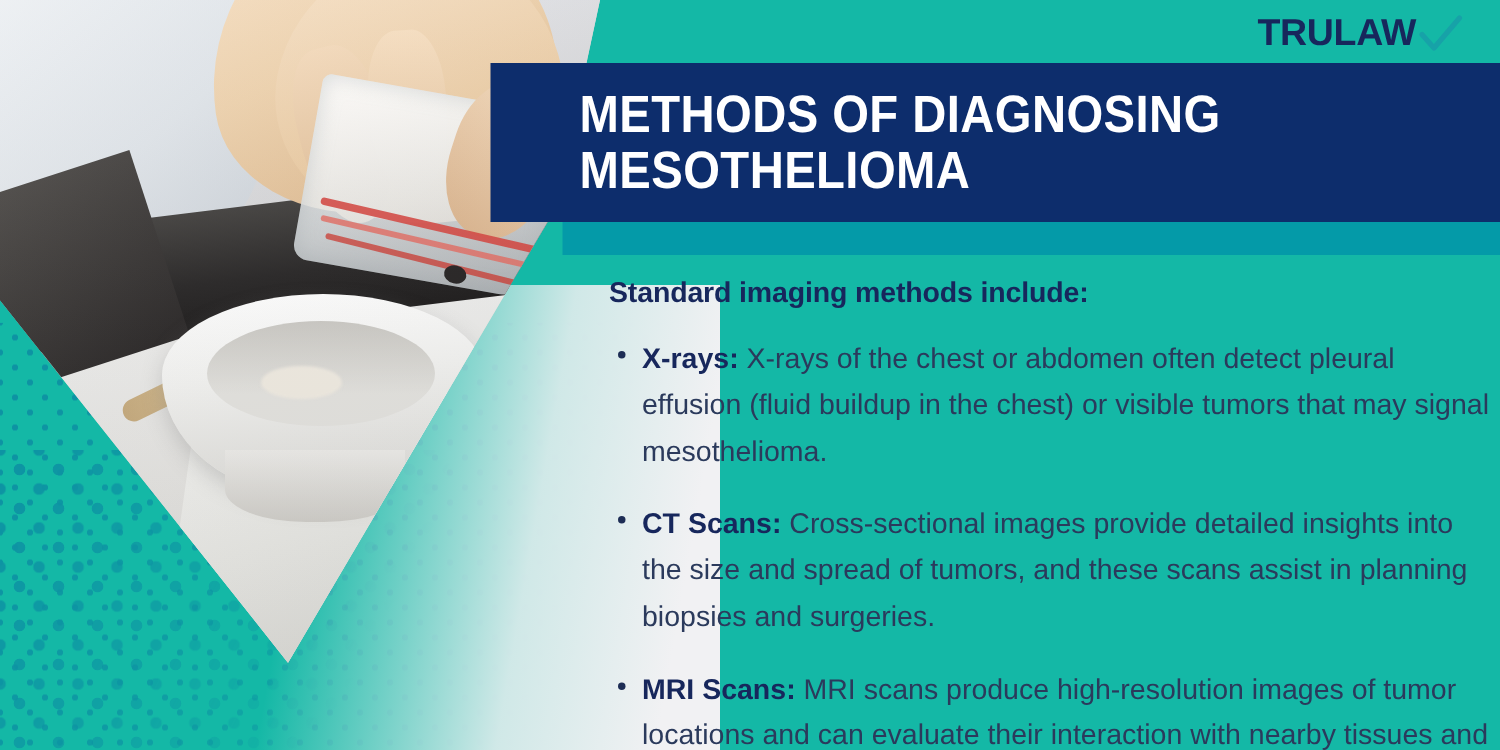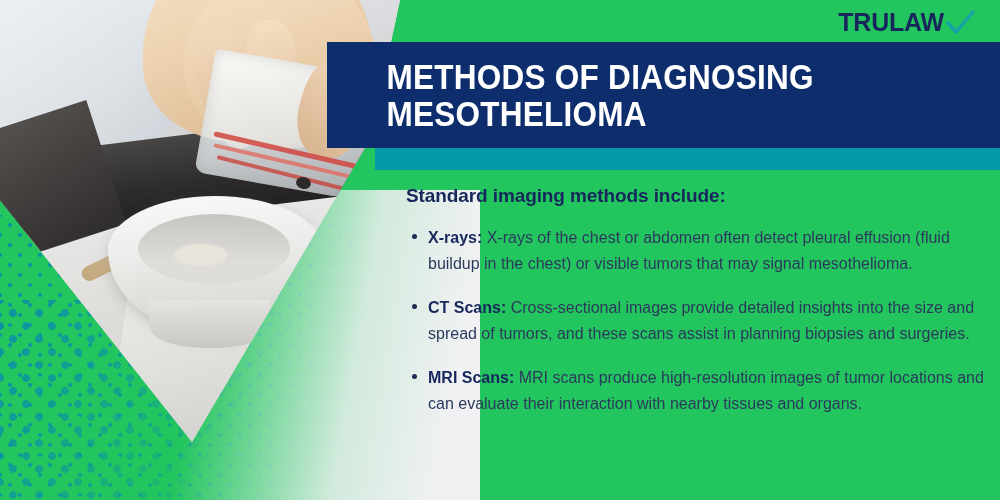--- a/index.html
+++ b/index.html
@@ -10,21 +10,21 @@
     width: 1000px;
     height: 500px;
     font-family: "Liberation Sans", sans-serif;
     background: #f1f1f3;
     overflow: hidden;
   }
   #infographic {
     position: relative;
     width: 1000px;
     height: 500px;
-    background: #22c55e;
+    background: #14b8a6;
     overflow: hidden;
   }
 
   
   .dot-field {
     position: absolute;
     left: 0;
     top: 215px;
     width: 470px;
     height: 285px;
@@ -273,21 +273,21 @@
   ul.bullets {
     margin: 0;
     padding: 0;
     list-style: none;
   }
   ul.bullets li {
     position: relative;
     margin: 0 0 18px 0;
     padding-left: 22px;
     color: #2b3a5c;
-    font-size: 16px;
+    font-size: 19px;
     line-height: 1.62;
   }
   ul.bullets li:last-child { margin-bottom: 0; }
   ul.bullets li::before {
     content: "";
     position: absolute;
     left: 6px;
     top: 9px;
     width: 5px;
     height: 5px;

